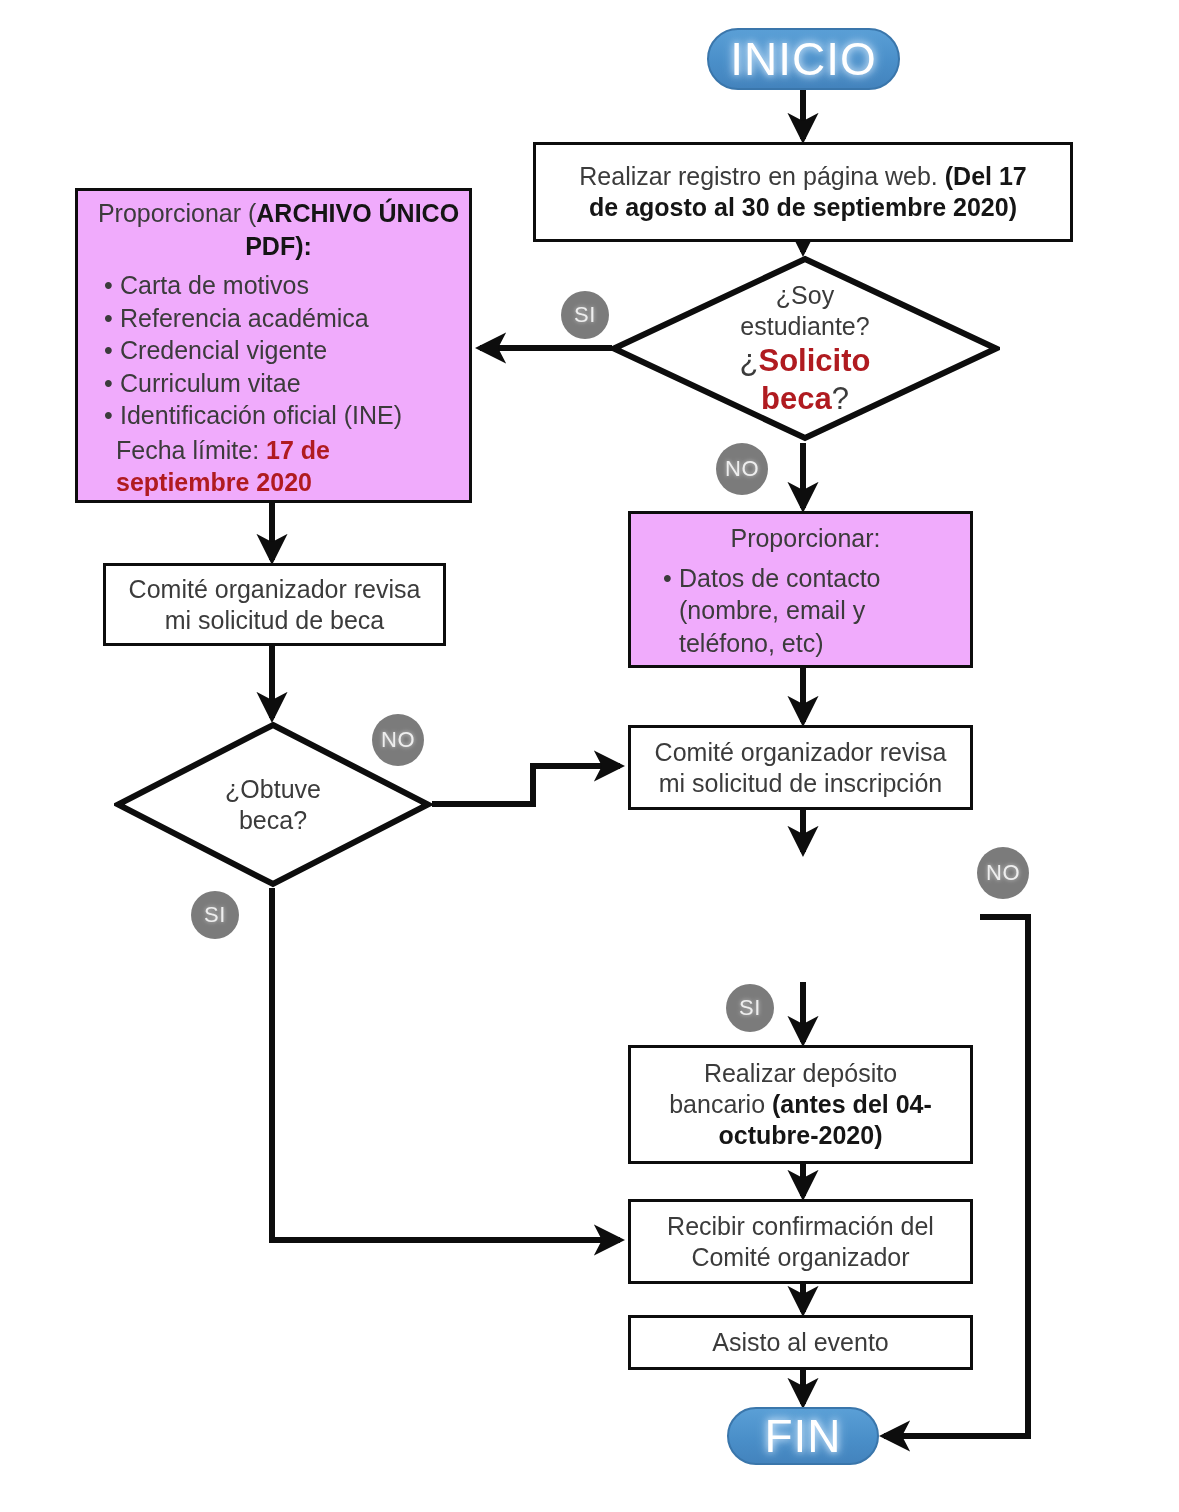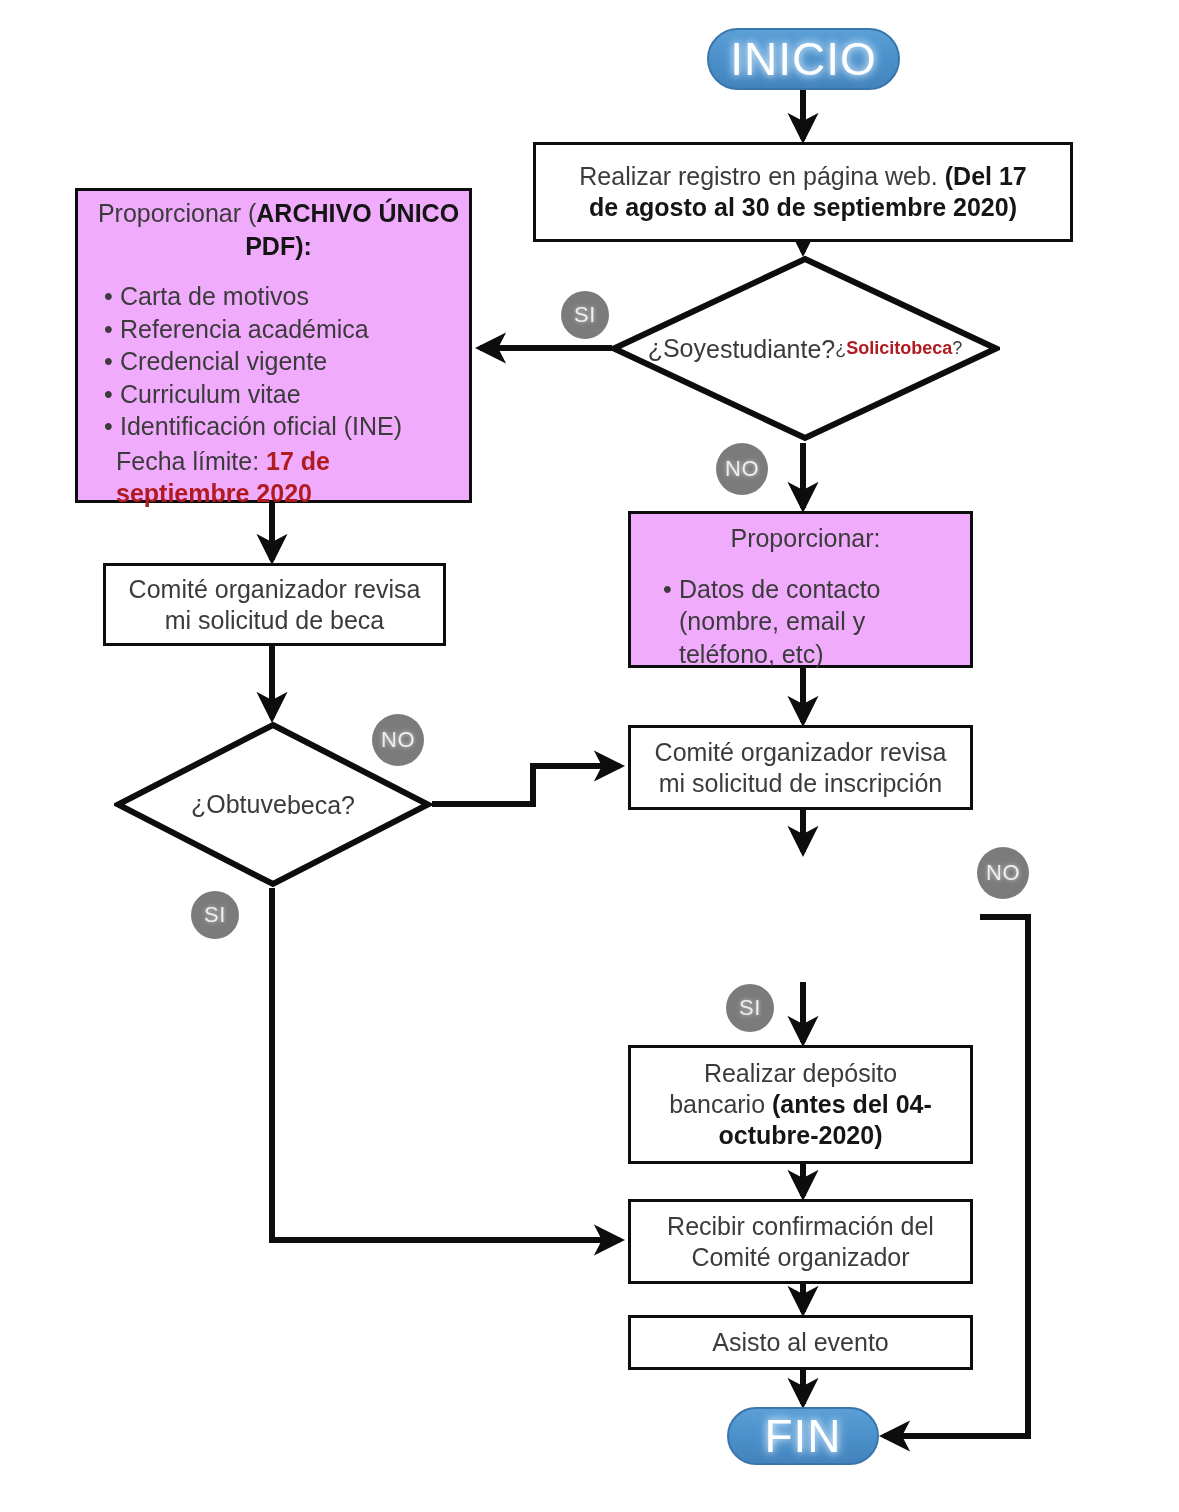--- a/index.html
+++ b/index.html
@@ -56,21 +56,21 @@
     line-height: 1.30;
     padding: 6px 0 0 10px;
   }
   .listbox .hdr {
     text-align: center;
     padding: 0 8px;
   }
   .listbox .hdr .b { font-weight: bold; color: #151515; }
   .listbox ul {
     list-style: none;
-    margin: 18px 0 0 0;
+    margin: 7px 0 0 0;
     padding: 0 0 0 16px;
   }
   .listbox li { white-space: nowrap; }
   .listbox li::before {
     content: "\2022";
     display: inline-block;
     width: 16px;
     color: #3b3b3b;
   }
   .listbox .deadline {
@@ -83,31 +83,31 @@
 
   
   .decision {
     position: absolute;
   }
   .decision svg { position: absolute; inset: 0; display: block; }
   .decision .dlabel {
     position: absolute;
     inset: 0;
     display: flex;
-    flex-direction: row;
+    flex-direction: column;
     align-items: center;
     justify-content: center;
     font-size: 25px;
     line-height: 1.22;
     color: #3b3b3b;
     text-align: center;
     pointer-events: none;
   }
   .decision .dlabel .l2 { margin-top: 1px; }
-  .decision .dlabel .rline { font-size: 18px; }
+  .decision .dlabel .rline { font-size: 31px; }
 
   
   .badge {
     position: absolute;
     border-radius: 50%;
     background: #7b7b7b;
     color: #eeeeee;
     display: flex;
     align-items: center;
     justify-content: center;

